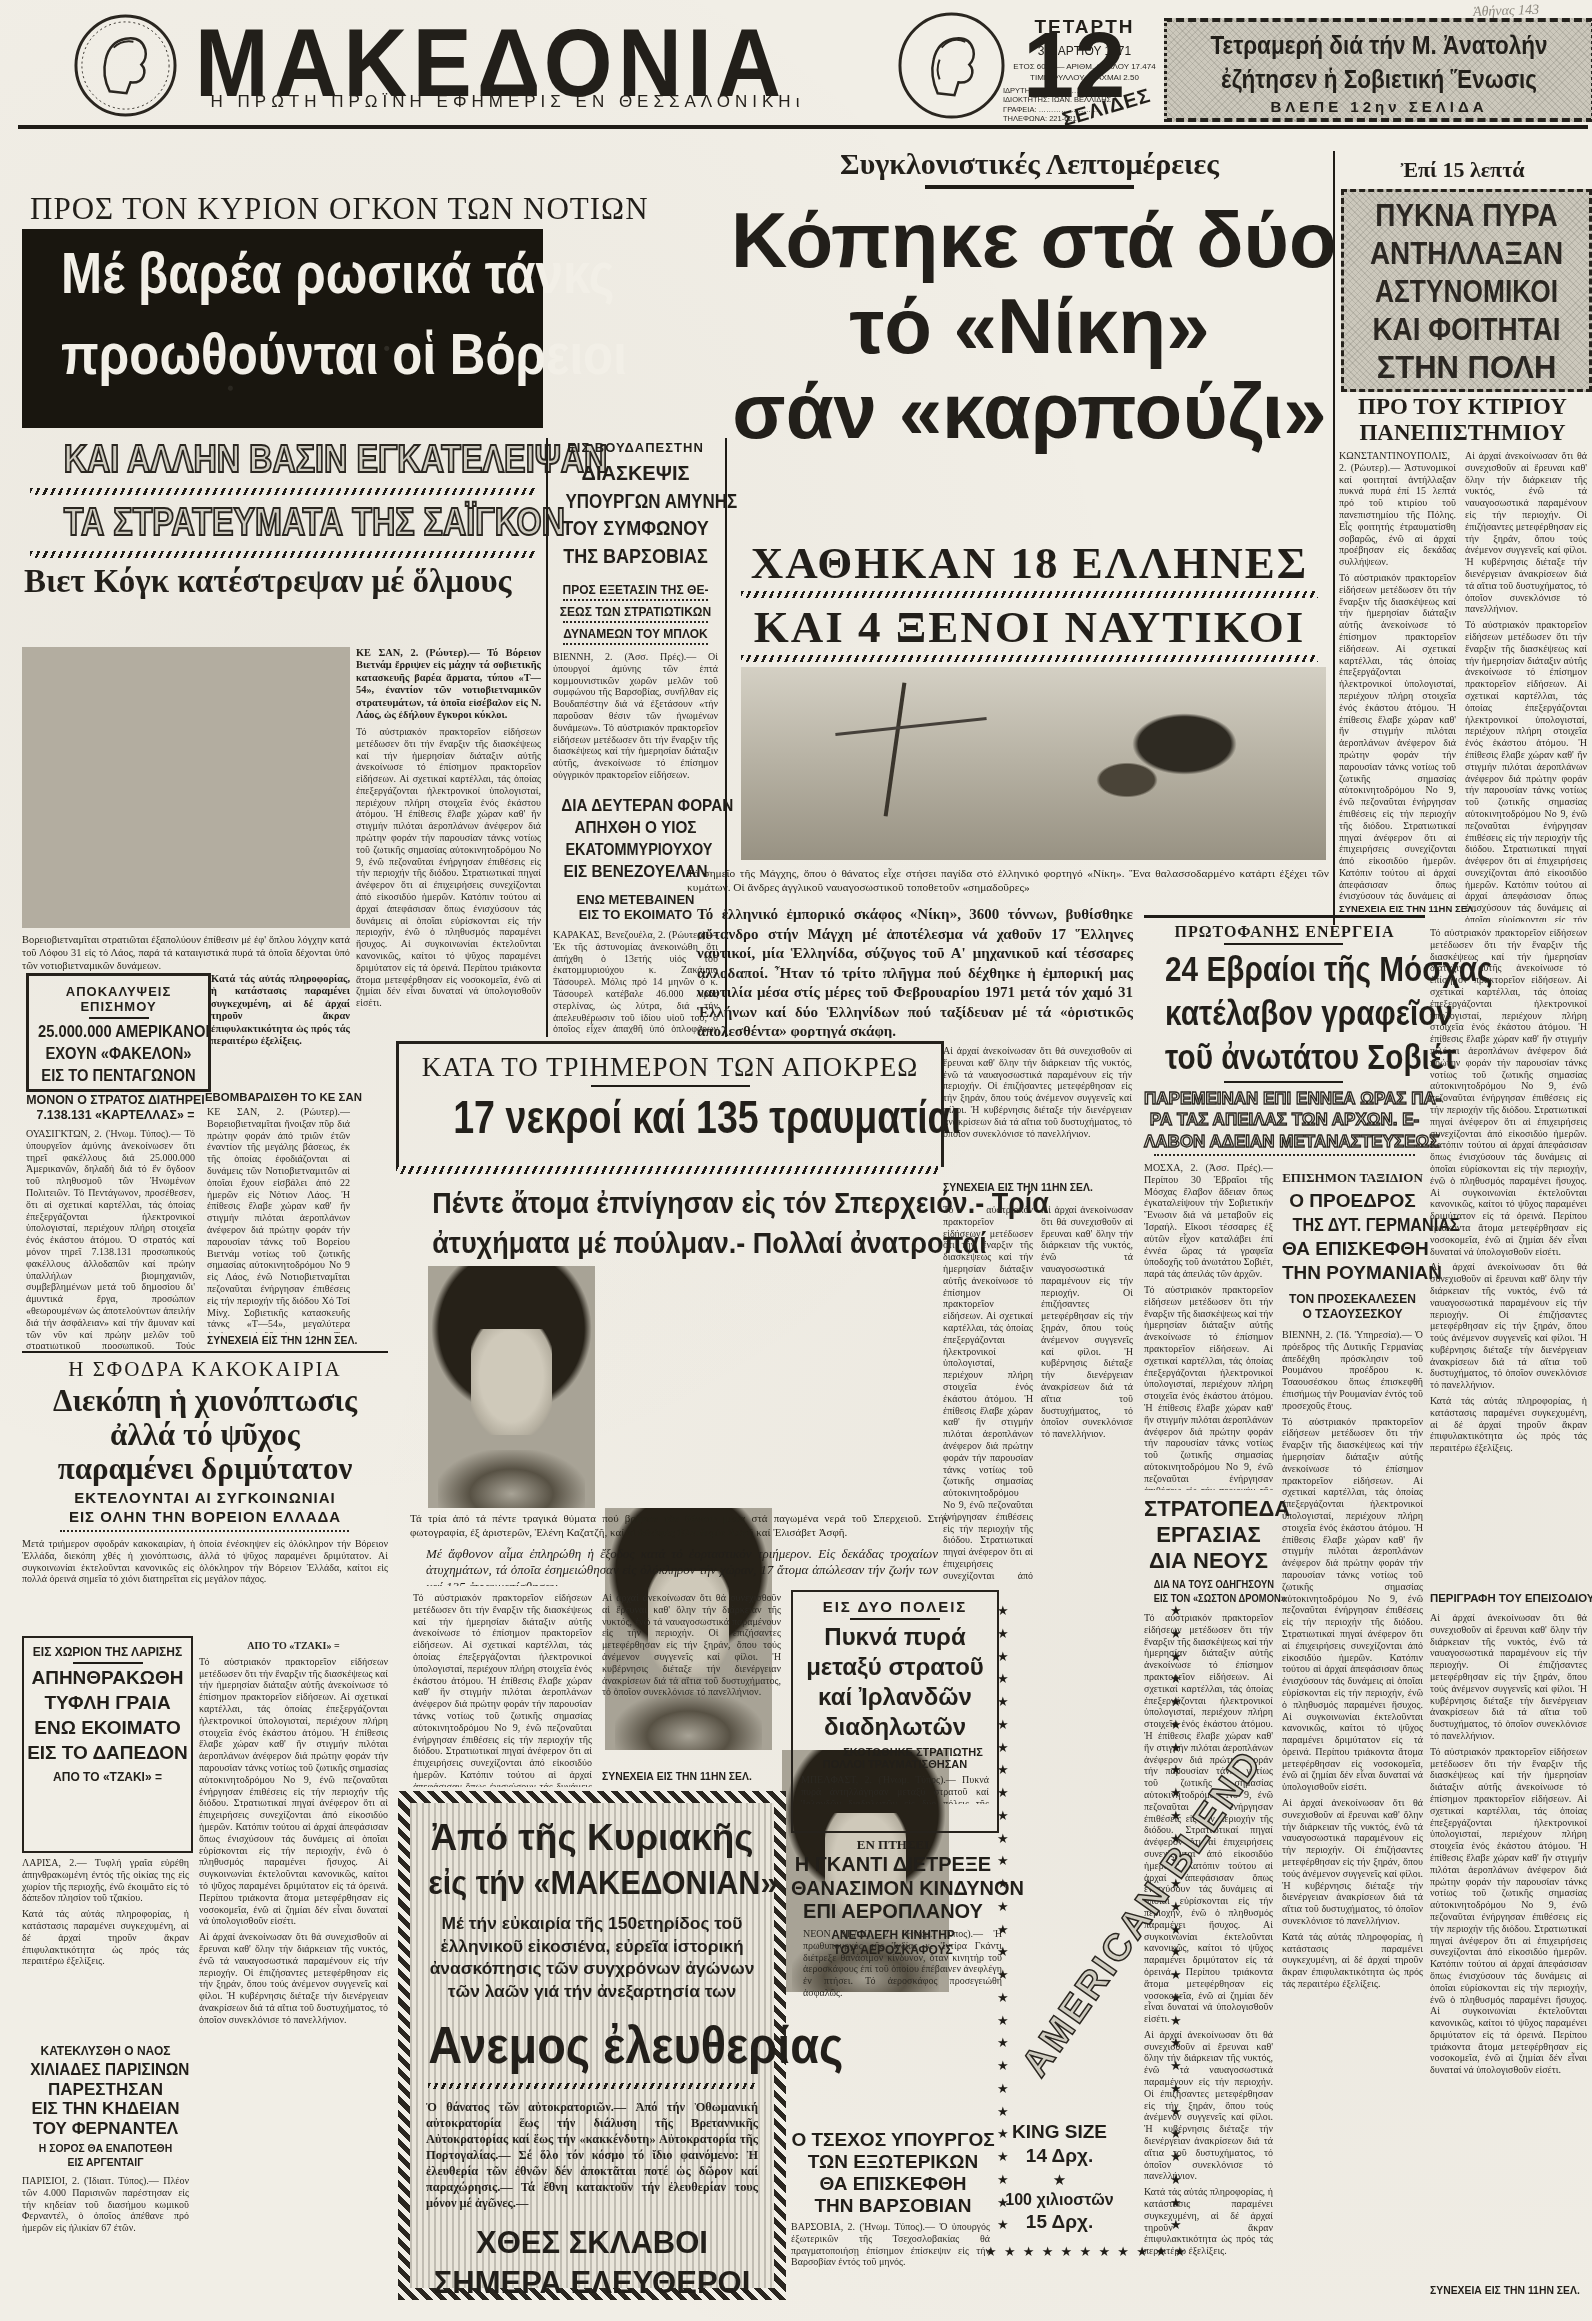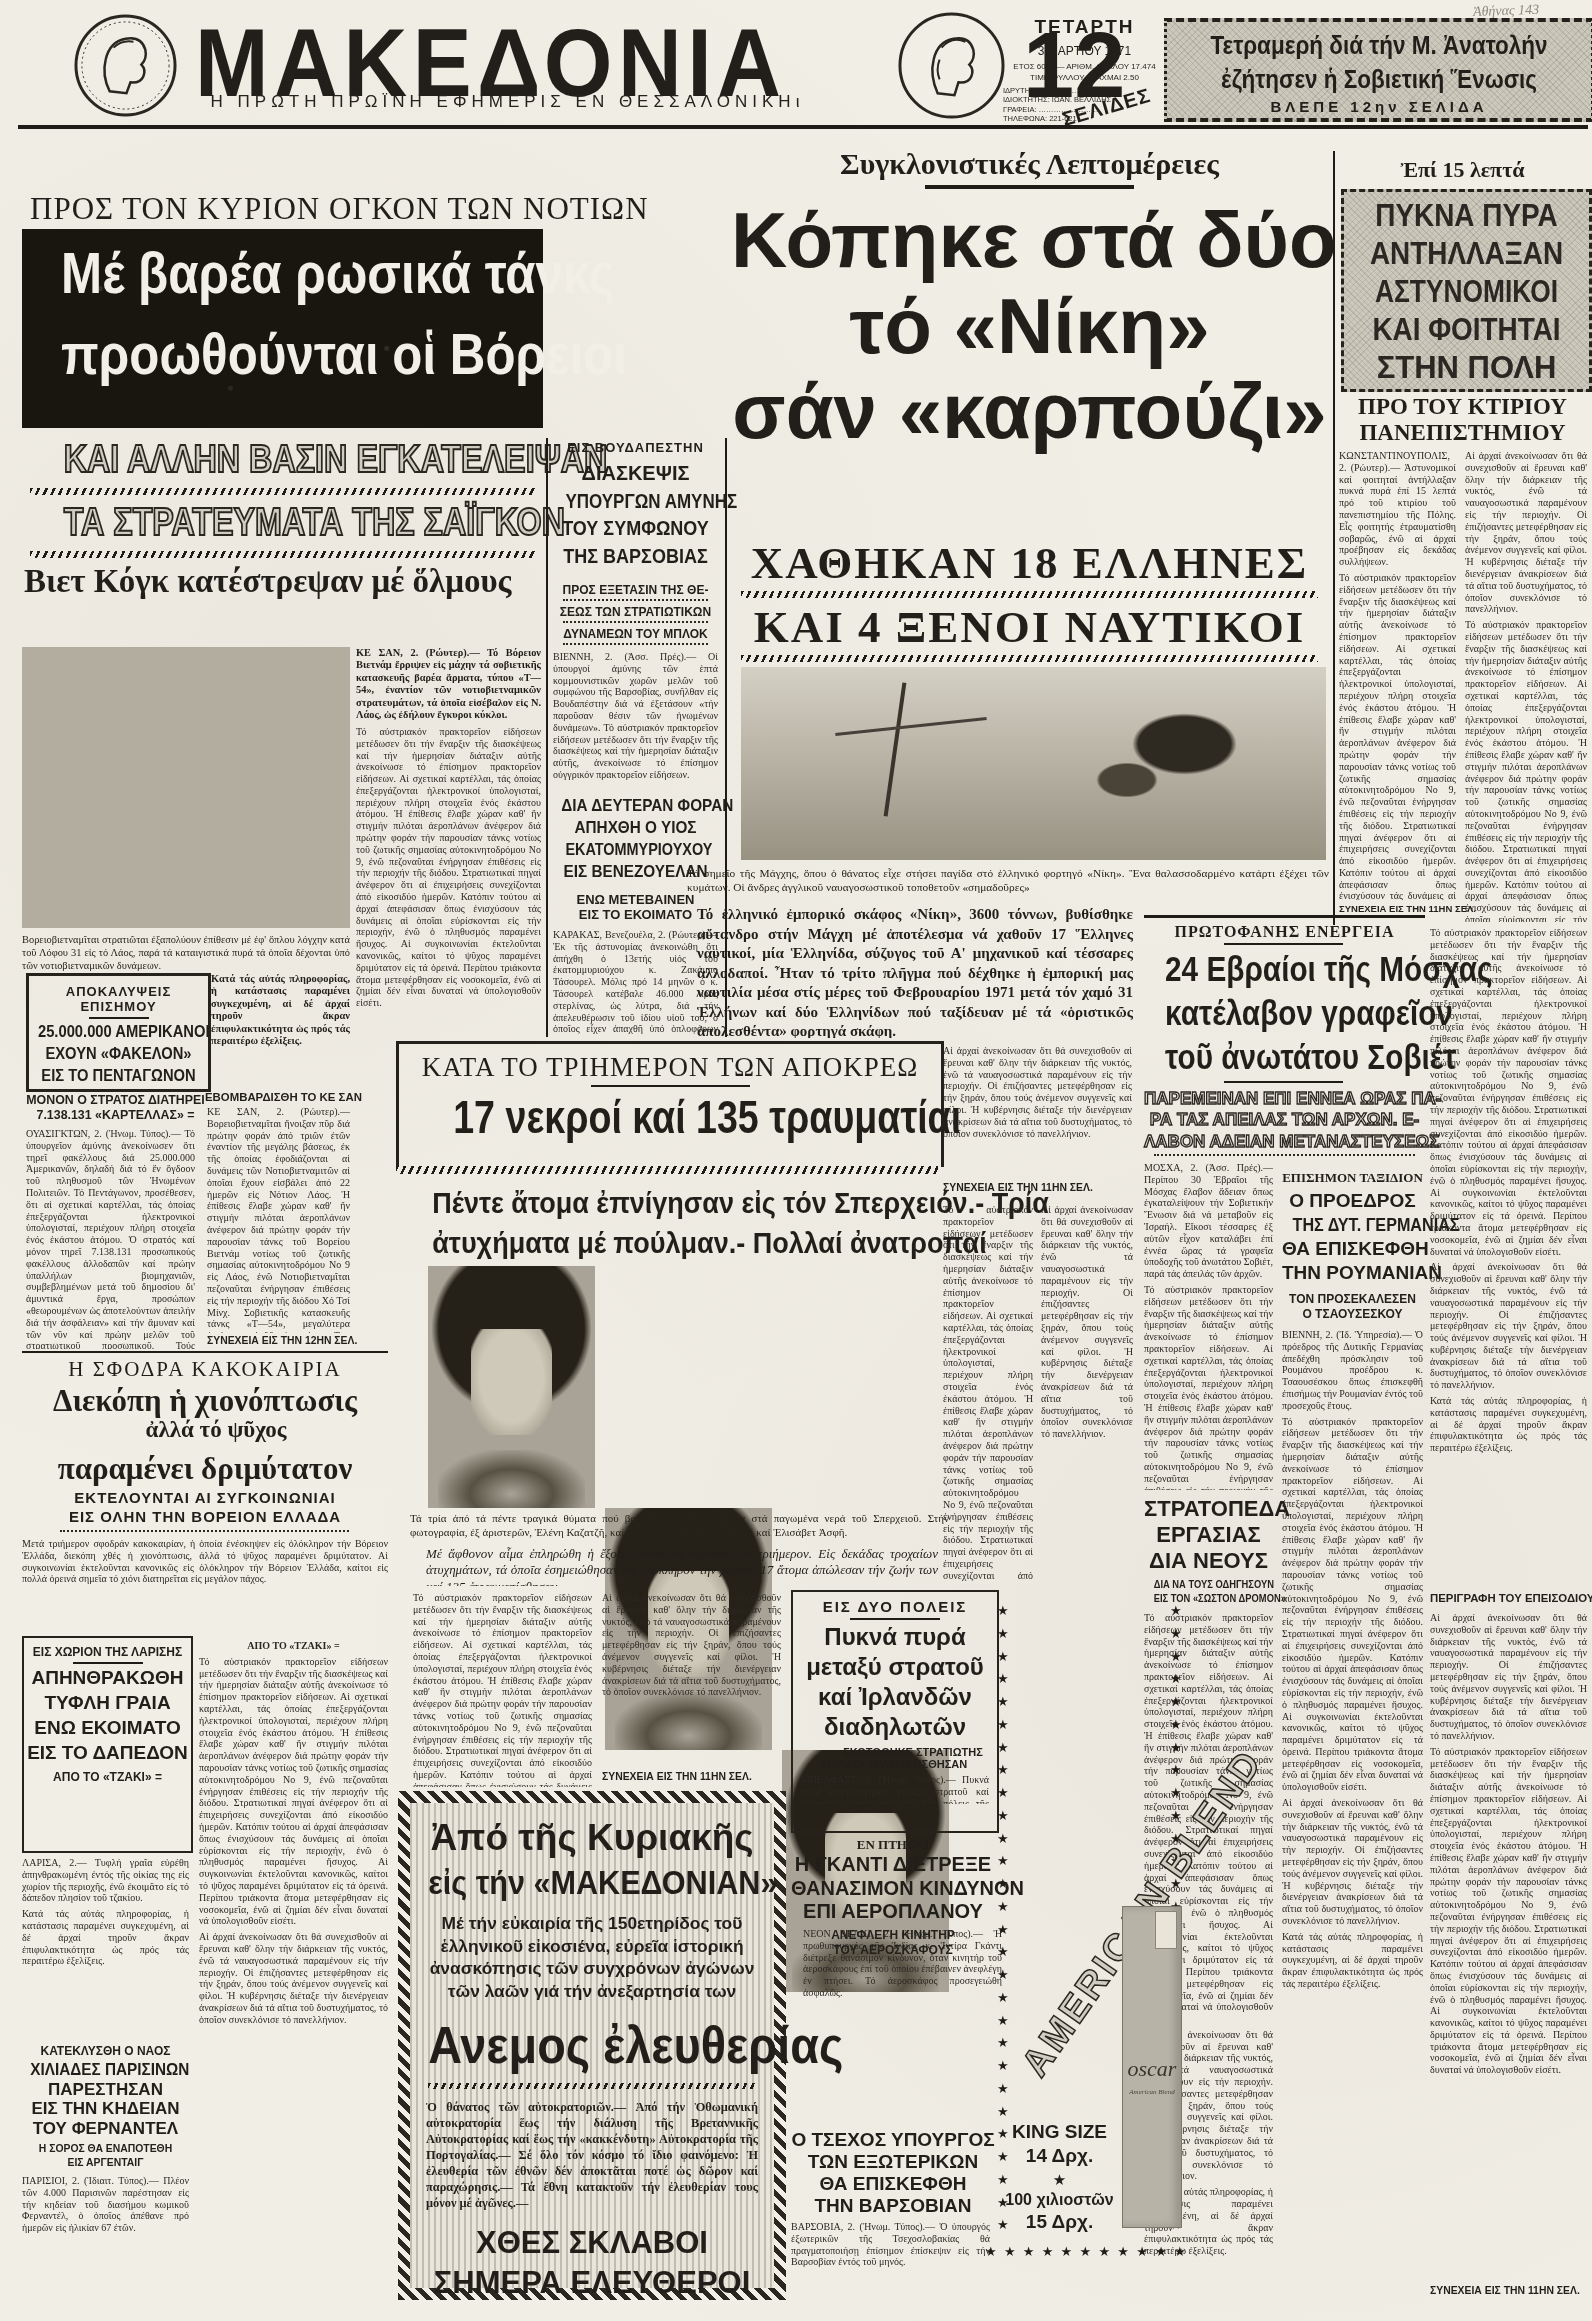--- a/index.html
+++ b/index.html
@@ -289,21 +289,21 @@
   <div class="abs serif body10 j ov" style="left:943px;top:1204px;width:90px;height:380px;">Τό αὐστριακόν πρακτορεῖον εἰδήσεων μετέδωσεν ὅτι τήν ἔναρξιν τῆς διασκέψεως καί τήν ἡμερησίαν διάταξιν αὐτῆς ἀνεκοίνωσε τό ἐπίσημον πρακτορεῖον εἰδήσεων. Αἱ σχετικαί καρτέλλαι, τάς ὁποίας ἐπεξεργάζονται ἠλεκτρονικοί ὑπολογισταί, περιέχουν πλήρη στοιχεῖα ἑνός ἑκάστου ἀτόμου. Ἡ ἐπίθεσις ἔλαβε χώραν καθ' ἥν στιγμήν πιλόται ἀεροπλάνων ἀνέφερον διά πρώτην φοράν τήν παρουσίαν τάνκς νοτίως τοῦ ζωτικῆς σημασίας αὐτοκινητοδρόμου Νο 9, ἐνῶ πεζοναῦται ἐνήργησαν ἐπιθέσεις εἰς τήν περιοχήν τῆς διόδου. Στρατιωτικαί πηγαί ἀνέφερον ὅτι αἱ ἐπιχειρήσεις συνεχίζονται ἀπό εἰκοσιδύο ἡμερῶν. Κατόπιν τούτου αἱ ἀρχαί ἀπεφάσισαν ὅπως ἐνισχύσουν τάς δυνάμεις αἱ ὁποῖαι εὑρίσκονται εἰς τήν περιοχήν, ἐνῶ ὁ πληθυσμός παραμένει ἥσυχος. Αἱ συγκοινωνίαι ἐκτελοῦνται κανονικῶς, καίτοι τό ψῦχος παραμένει δριμύτατον εἰς τά ὀρεινά. Περίπου τριάκοντα ἄτομα μετεφέρθησαν εἰς νοσοκομεῖα, ἐνῶ αἱ ζημίαι δέν εἶναι δυναταί νά ὑπολογισθοῦν εἰσέτι.</div>
   <div class="abs serif body10 j ov" style="left:1041px;top:1204px;width:92px;height:380px;">Αἱ ἀρχαί ἀνεκοίνωσαν ὅτι θά συνεχισθοῦν αἱ ἔρευναι καθ' ὅλην τήν διάρκειαν τῆς νυκτός, ἐνῶ τά ναυαγοσωστικά παραμένουν εἰς τήν περιοχήν. Οἱ ἐπιζήσαντες μετεφέρθησαν εἰς τήν ξηράν, ὅπου τούς ἀνέμενον συγγενεῖς καί φίλοι. Ἡ κυβέρνησις διέταξε τήν διενέργειαν ἀνακρίσεων διά τά αἴτια τοῦ δυστυχήματος, τό ὁποῖον συνεκλόνισε τό πανελλήνιον.</div>
 
   <div class="abs serif body10 j ov" style="left:413px;top:1592px;width:179px;height:195px;">Τό αὐστριακόν πρακτορεῖον εἰδήσεων μετέδωσεν ὅτι τήν ἔναρξιν τῆς διασκέψεως καί τήν ἡμερησίαν διάταξιν αὐτῆς ἀνεκοίνωσε τό ἐπίσημον πρακτορεῖον εἰδήσεων. Αἱ σχετικαί καρτέλλαι, τάς ὁποίας ἐπεξεργάζονται ἠλεκτρονικοί ὑπολογισταί, περιέχουν πλήρη στοιχεῖα ἑνός ἑκάστου ἀτόμου. Ἡ ἐπίθεσις ἔλαβε χώραν καθ' ἥν στιγμήν πιλόται ἀεροπλάνων ἀνέφερον διά πρώτην φοράν τήν παρουσίαν τάνκς νοτίως τοῦ ζωτικῆς σημασίας αὐτοκινητοδρόμου Νο 9, ἐνῶ πεζοναῦται ἐνήργησαν ἐπιθέσεις εἰς τήν περιοχήν τῆς διόδου. Στρατιωτικαί πηγαί ἀνέφερον ὅτι αἱ ἐπιχειρήσεις συνεχίζονται ἀπό εἰκοσιδύο ἡμερῶν. Κατόπιν τούτου αἱ ἀρχαί ἀπεφάσισαν ὅπως ἐνισχύσουν τάς δυνάμεις αἱ ὁποῖαι εὑρίσκονται εἰς τήν περιοχήν, ἐνῶ ὁ πληθυσμός παραμένει ἥσυχος. Αἱ συγκοινωνίαι ἐκτελοῦνται κανονικῶς, καίτοι τό ψῦχος παραμένει δριμύτατον εἰς τά ὀρεινά. Περίπου τριάκοντα ἄτομα μετεφέρθησαν εἰς νοσοκομεῖα, ἐνῶ αἱ ζημίαι δέν εἶναι δυναταί νά ὑπολογισθοῦν εἰσέτι.</div>
   <div class="abs serif body10 j ov" style="left:602px;top:1592px;width:179px;height:177px;">Αἱ ἀρχαί ἀνεκοίνωσαν ὅτι θά συνεχισθοῦν αἱ ἔρευναι καθ' ὅλην τήν διάρκειαν τῆς νυκτός, ἐνῶ τά ναυαγοσωστικά παραμένουν εἰς τήν περιοχήν. Οἱ ἐπιζήσαντες μετεφέρθησαν εἰς τήν ξηράν, ὅπου τούς ἀνέμενον συγγενεῖς καί φίλοι. Ἡ κυβέρνησις διέταξε τήν διενέργειαν ἀνακρίσεων διά τά αἴτια τοῦ δυστυχήματος, τό ὁποῖον συνεκλόνισε τό πανελλήνιον.</div>
   <div class="abs sans b nw" style="left:602px;top:1771px;font-size:10.4px;">ΣΥΝΕΧΕΙΑ ΕΙΣ ΤΗΝ 11ΗΝ ΣΕΛ.</div>
 
   <div class="abs rule" style="left:22px;top:1351px;width:366px;height:2px;"></div>
   <div class="abs serif c nw" style="left:22px;top:1357px;width:366px;font-size:21px;letter-spacing:2px;">Η ΣΦΟΔΡΑ ΚΑΚΟΚΑΙΡΙΑ</div>
   <div class="abs serif b c nw" style="left:22px;top:1383px;width:366px;font-size:31px;">Διεκόπη ἡ χιονόπτωσις</div>
-  <div class="abs serif b c nw" style="left:33px;top:1417px;width:366px;font-size:23px;">ἀλλά τό ψῦχος</div>
+  <div class="abs serif b c nw" style="left:22px;top:1417px;width:366px;font-size:31px;">ἀλλά τό ψῦχος</div>
   <div class="abs serif b c nw" style="left:22px;top:1451px;width:366px;font-size:31px;">παραμένει δριμύτατον</div>
   <div class="abs sans b c nw" style="left:22px;top:1489px;width:366px;font-size:15px;letter-spacing:1px;">ΕΚΤΕΛΟΥΝΤΑΙ ΑΙ ΣΥΓΚΟΙΝΩΝΙΑΙ</div>
   <div class="abs sans b c nw" style="left:22px;top:1508px;width:366px;font-size:15px;letter-spacing:1px;">ΕΙΣ ΟΛΗΝ ΤΗΝ ΒΟΡΕΙΟΝ ΕΛΛΑΔΑ</div>
   <div class="abs dotr" style="left:60px;top:1530px;width:289px;"></div>
   <div class="abs serif body10 j ov" style="left:22px;top:1538px;width:366px;height:92px;">Μετά τριήμερον σφοδράν κακοκαιρίαν, ἡ ὁποία ἐνέσκηψεν εἰς ὁλόκληρον τήν Βόρειον Ἑλλάδα, διεκόπη χθές ἡ χιονόπτωσις, ἀλλά τό ψῦχος παραμένει δριμύτατον. Αἱ συγκοινωνίαι ἐκτελοῦνται κανονικῶς εἰς ὁλόκληρον τήν Βόρειον Ἑλλάδα, καίτοι εἰς πολλά ὀρεινά σημεῖα τό χιόνι διατηρεῖται εἰς μεγάλον πάχος.</div>
 
   <div class="abs" style="left:22px;top:1636px;width:167px;height:213px;border:2px solid #26221c;">
     <div class="sans b c nw" style="font-size:12px;margin-top:7px;">ΕΙΣ ΧΩΡΙΟΝ ΤΗΣ ΛΑΡΙΣΗΣ</div>
     <div class="rule" style="width:70px;height:2px;margin:3px auto;"></div>
     <div class="sans bb c nw" style="font-size:19px;margin-top:3px;">ΑΠΗΝΘΡΑΚΩΘΗ</div>
@@ -366,25 +366,20 @@
   <div class="abs sans bb c nw" style="left:791px;top:2129px;width:204px;font-size:19px;">Ο ΤΣΕΧΟΣ ΥΠΟΥΡΓΟΣ</div>
   <div class="abs sans bb c nw" style="left:791px;top:2151px;width:204px;font-size:19px;">ΤΩΝ ΕΞΩΤΕΡΙΚΩΝ</div>
   <div class="abs sans bb c nw" style="left:791px;top:2173px;width:204px;font-size:19px;">ΘΑ ΕΠΙΣΚΕΦΘΗ</div>
   <div class="abs sans bb c nw" style="left:791px;top:2195px;width:204px;font-size:19px;">ΤΗΝ ΒΑΡΣΟΒΙΑΝ</div>
   <div class="abs serif body10 j ov" style="left:791px;top:2221px;width:199px;height:78px;">ΒΑΡΣΟΒΙΑ, 2. (Ἡνωμ. Τύπος).— Ὁ ὑπουργός ἐξωτερικῶν τῆς Τσεχοσλοβακίας θά πραγματοποιήσῃ ἐπίσημον ἐπίσκεψιν εἰς τήν Βαρσοβίαν ἐντός τοῦ μηνός.</div>
 
   <div class="abs" style="left:997px;top:1600px;width:187px;height:698px;">
     <div class="abs stars ov" style="left:0;top:0;width:14px;height:637px;">★★★★★★★★★★★★★★★★★★★★★★★★★★★★</div>
     <div class="abs stars ov" style="right:0;top:0;width:14px;height:637px;">★★★★★★★★★★★★★★★★★★★★★★★★★★★★</div>
     <div class="abs sans bb nw outline" style="left:-30px;top:328px;width:299px;font-size:38px;letter-spacing:3px;transform:rotate(-55deg);transform-origin:50% 50%;-webkit-text-stroke:1.5px #2a2620;">AMERICAN BLEND</div>
-    <div class="abs pack" style="left:125px;top:306px;width:58px;height:320px;">
-      <div class="abs" style="right:4px;top:4px;width:20px;height:36px;background:#e8e4d8;border:1px solid #8a8578;"></div>
-      <div class="abs serif i" style="left:0;top:149px;width:58px;text-align:center;font-size:22px;color:#3a362e;">oscar</div>
-      <div class="abs serif i" style="left:0;top:181px;width:58px;text-align:center;font-size:7px;color:#4a463c;">American Blend</div>
-    </div>
     <div class="abs sans b c" style="left:4px;top:521px;width:117px;font-size:19px;">KING SIZE</div>
     <div class="abs sans b c" style="left:4px;top:545px;width:117px;font-size:19px;">14 Δρχ.</div>
     <div class="abs sans c" style="left:4px;top:571px;width:117px;font-size:15px;">★</div>
     <div class="abs sans b c" style="left:0px;top:591px;width:125px;font-size:16px;">100 χιλιοστῶν</div>
     <div class="abs sans b c" style="left:4px;top:611px;width:117px;font-size:19px;">15 Δρχ.</div>
     <div class="abs stars nw ov" style="left:-12px;top:641px;width:211px;height:20px;letter-spacing:2px;">★ ★ ★ ★ ★ ★ ★ ★ ★ ★ ★ ★ ★ ★ ★</div>
   </div>
 
 </div>
 

